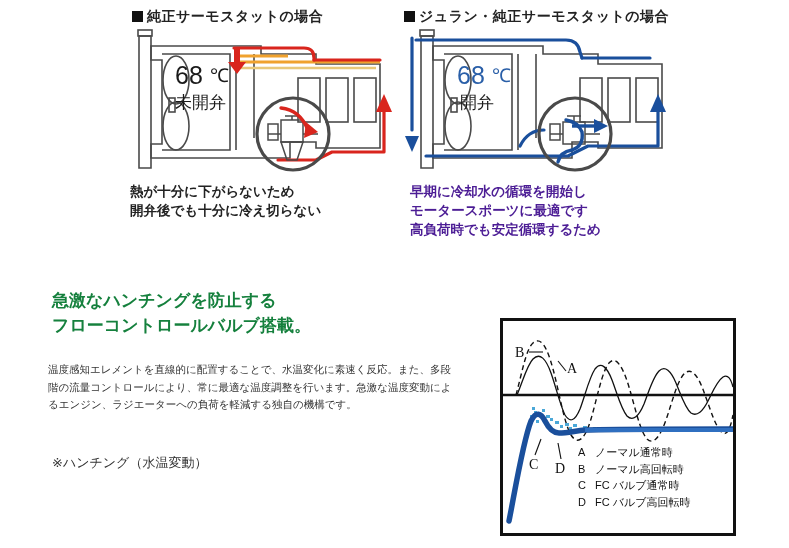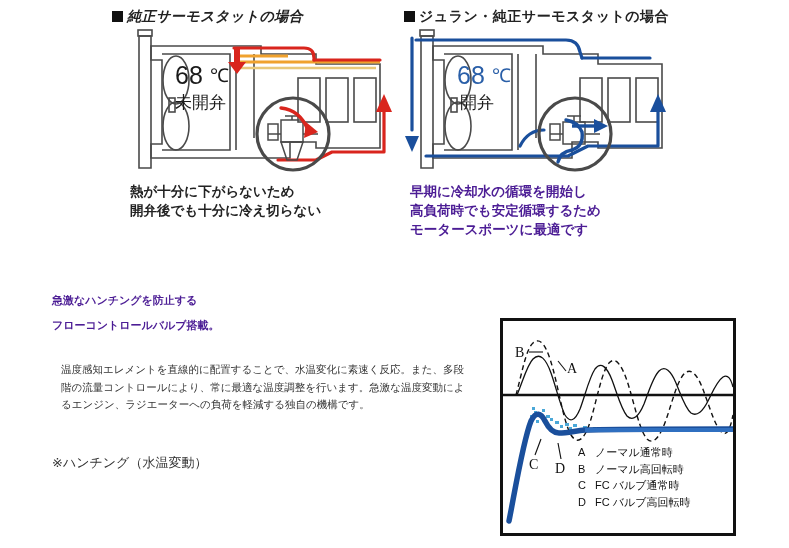--- a/index.html
+++ b/index.html
@@ -22,21 +22,21 @@
 
   
   .cap{
     font-size:13.5px;font-weight:700;line-height:19px;white-space:nowrap;
   }
   .cap.red{color:#222;}
   .cap.blue{color:#4c1d95;}
 
   
   .big-head{
-    font-size:11px;font-weight:700;line-height:25px;color:#4c1d95;
+    font-size:17px;font-weight:700;line-height:25px;color:#15803d;
     white-space:nowrap;
   }
   .body-copy{
     font-size:10.5px;line-height:17.5px;color:#333;width:400px;
   }
   .note{font-size:13px;line-height:17.5px;color:#333;margin-top:21px;}
 
   
   #chart-panel{left:500px;top:318px;width:236px;height:218px;}
   .chart-frame{
@@ -46,21 +46,21 @@
   .legend{
     position:absolute;left:78px;top:126px;font-size:11px;line-height:16.5px;
     color:#111;white-space:nowrap;
   }
   .legend td{padding:0;font-size:11px;line-height:16.5px;}
   .legend td.k{padding-right:9px;text-align:left;}
 </style>
 </head>
 <body>
 
-<div class="abs sec-head" style="left:112px;top:8px;font-style:italic;">
+<div class="abs sec-head" style="left:132px;top:8px;">
   <span class="sq"></span><span>純正サーモスタットの場合</span>
 </div>
 
 <svg class="abs" style="left:118px;top:26px;" width="290" height="152" viewBox="0 0 290 152">
   <g fill="none" stroke="#4a4a4a" stroke-width="1.6">
 
     <path d="M21 10 L21 142 L33 142 L33 118 L44 118 L44 34 L33 34 L33 10 Z"></path>
     <rect x="20" y="4" width="14" height="6"></rect>
 
     <path d="M33 20 L33 132 L172 132 L172 116 L198 116 L198 122 L262 122 L262 38 L198 38 L198 28 L143 28 L143 20 Z"></path>
@@ -158,30 +158,30 @@
   <path d="M172 100 L196 100" fill="none" stroke="#1a4f9c" stroke-width="3.4"></path>
   <polygon points="194,93 208,100 194,107" fill="#1a4f9c"></polygon>
 
   <text x="57" y="58" font-family="Liberation Sans, sans-serif" font-size="25" fill="#2a5fa8">68</text>
   <text x="92" y="56" font-family="Liberation Sans, sans-serif" font-size="19" fill="#2a5fa8">℃</text>
   <text x="60" y="82" font-family="Liberation Sans, sans-serif" font-size="17" fill="#1a1a1a">開弁</text>
 </svg>
 
 <div class="abs cap blue" style="left:410px;top:182px;">
   <div>早期に冷却水の循環を開始し</div>
+  <div>モータースポーツに最適です</div>
   <div>高負荷時でも安定循環するため</div>
-  <div>モータースポーツに最適です</div>
 </div>
 
 <div class="abs big-head" style="left:52px;top:288px;">
   <div>急激なハンチングを防止する</div>
   <div>フローコントロールバルブ搭載。</div>
 </div>
 
-<div class="abs body-copy" style="left:61px;top:361px;width:404px;">温度感知エレメントを直線的に配置することで、水温変化に素速く反応。また、多段階の流量コントロールにより、常に最適な温度調整を行います。急激な温度変動によるエンジン、ラジエーターへの負荷を軽減する独自の機構です。</div>
+<div class="abs body-copy" style="left:48px;top:361px;width:404px;">温度感知エレメントを直線的に配置することで、水温変化に素速く反応。また、多段階の流量コントロールにより、常に最適な温度調整を行います。急激な温度変動によるエンジン、ラジエーターへの負荷を軽減する独自の機構です。</div>
 
 <div class="abs note" style="left:52px;top:433px;">※ハンチング（水温変動）</div>
 
 <div class="abs sec-head" style="left:500px;top:295px;margin-top:23px;">
   <span class="sq"></span><span>ハンチング試験結果</span>
 </div>
 
 <div class="abs" id="chart-panel">
   <div class="chart-frame"></div>
 

